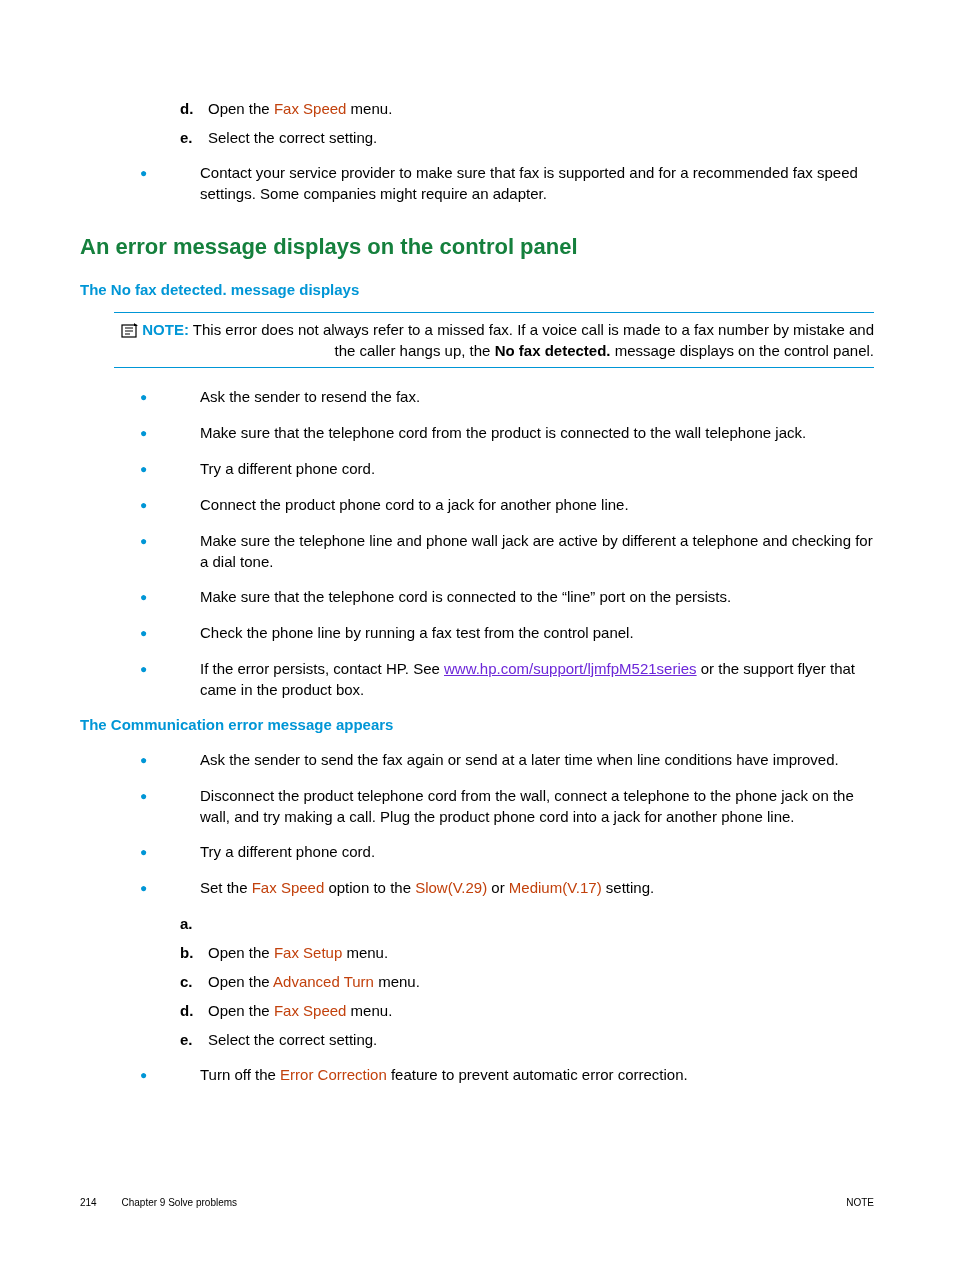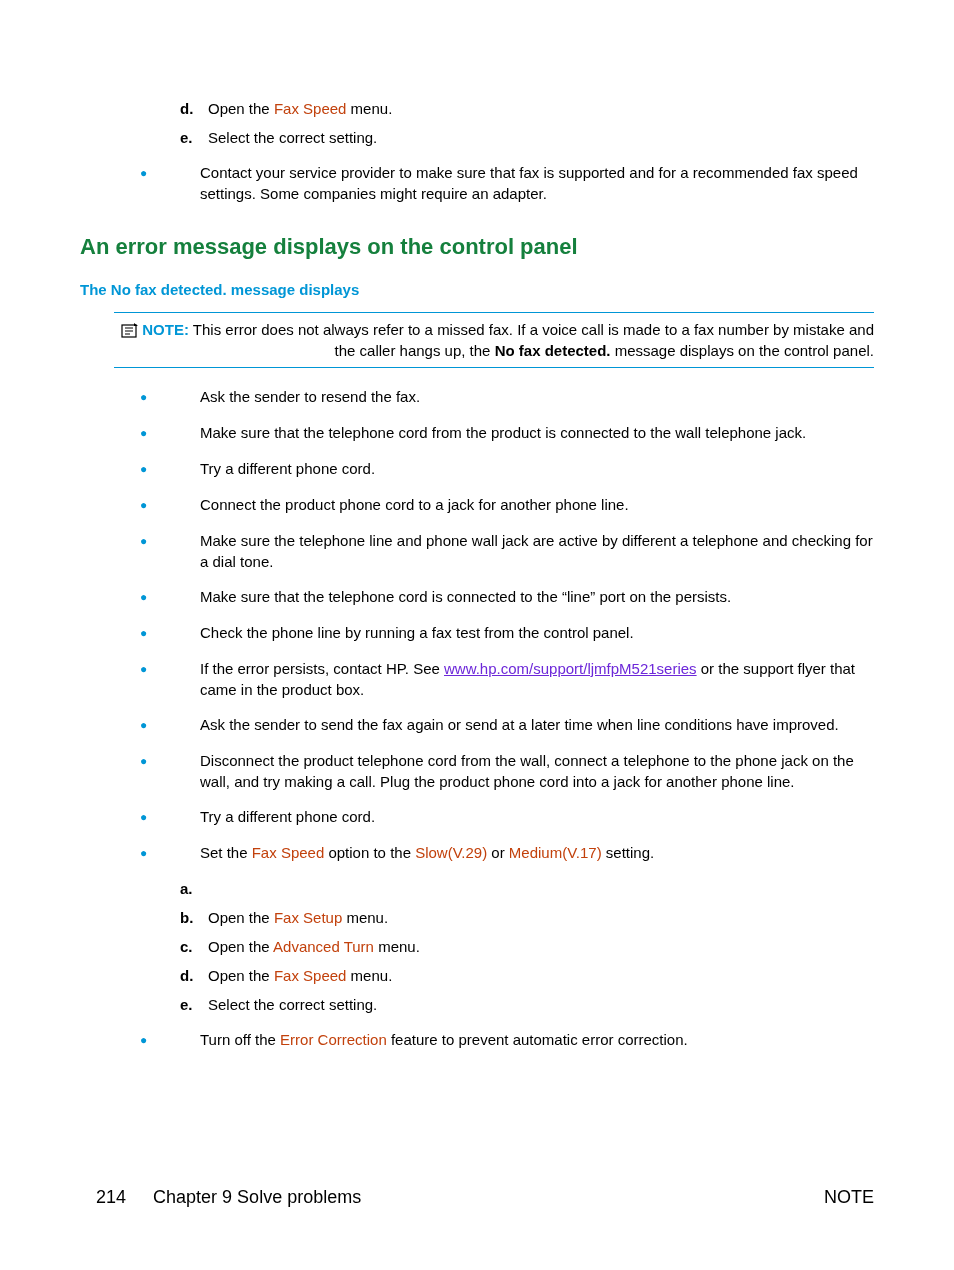--- a/index.html
+++ b/index.html
@@ -83,26 +83,26 @@
     width: 26px;
     flex: none;
     color: #000;
     line-height: 1.2;
   }
   .note-icon svg { margin-top: 2px; }
   .note-body { flex: 1; }
   .note-label { color: #0096d6; font-weight: bold; }
   .footer {
     position: absolute;
-    left: 96px;
+    left: 80px;
     right: 80px;
     bottom: 60px;
     display: flex;
     justify-content: space-between;
-    font-size: 18px;
+    font-size: 10px;
   }
   .footer .chap { color: #000; }
   .footer .pn { margin-right: 22px; }
   .setup-icon { display:inline-block; vertical-align: -3px; }
   .bold { font-weight: bold; }
 </style>
 </head>
 <body>
 
 <div class="page">
@@ -177,20 +177,21 @@
         <span class="txt">Check the phone line by running a fax test from the control panel.</span>
       </li>
     <li>
         <span class="dot">●</span>
       <span class="txt">
         <span>If the error persists, contact HP. See </span><a class="link">www.hp.com/support/ljmfpM521series</a><span> or the support flyer that came in the product box.</span>
       </span>
     </li>
   </ul>
 
+  <div class="h3">The Communication error message appears</div>
 
   <ul class="bullet-list">
     <li>
         <span class="dot">●</span>
         <span class="txt">Ask the sender to send the fax again or send at a later time when line conditions have improved.</span>
       </li>
     <li>
         <span class="dot">●</span>
         <span class="txt">Disconnect the product telephone cord from the wall, connect a telephone to the phone jack on the wall, and try making a call. Plug the product phone cord into a jack for another phone line.</span>
       </li>

